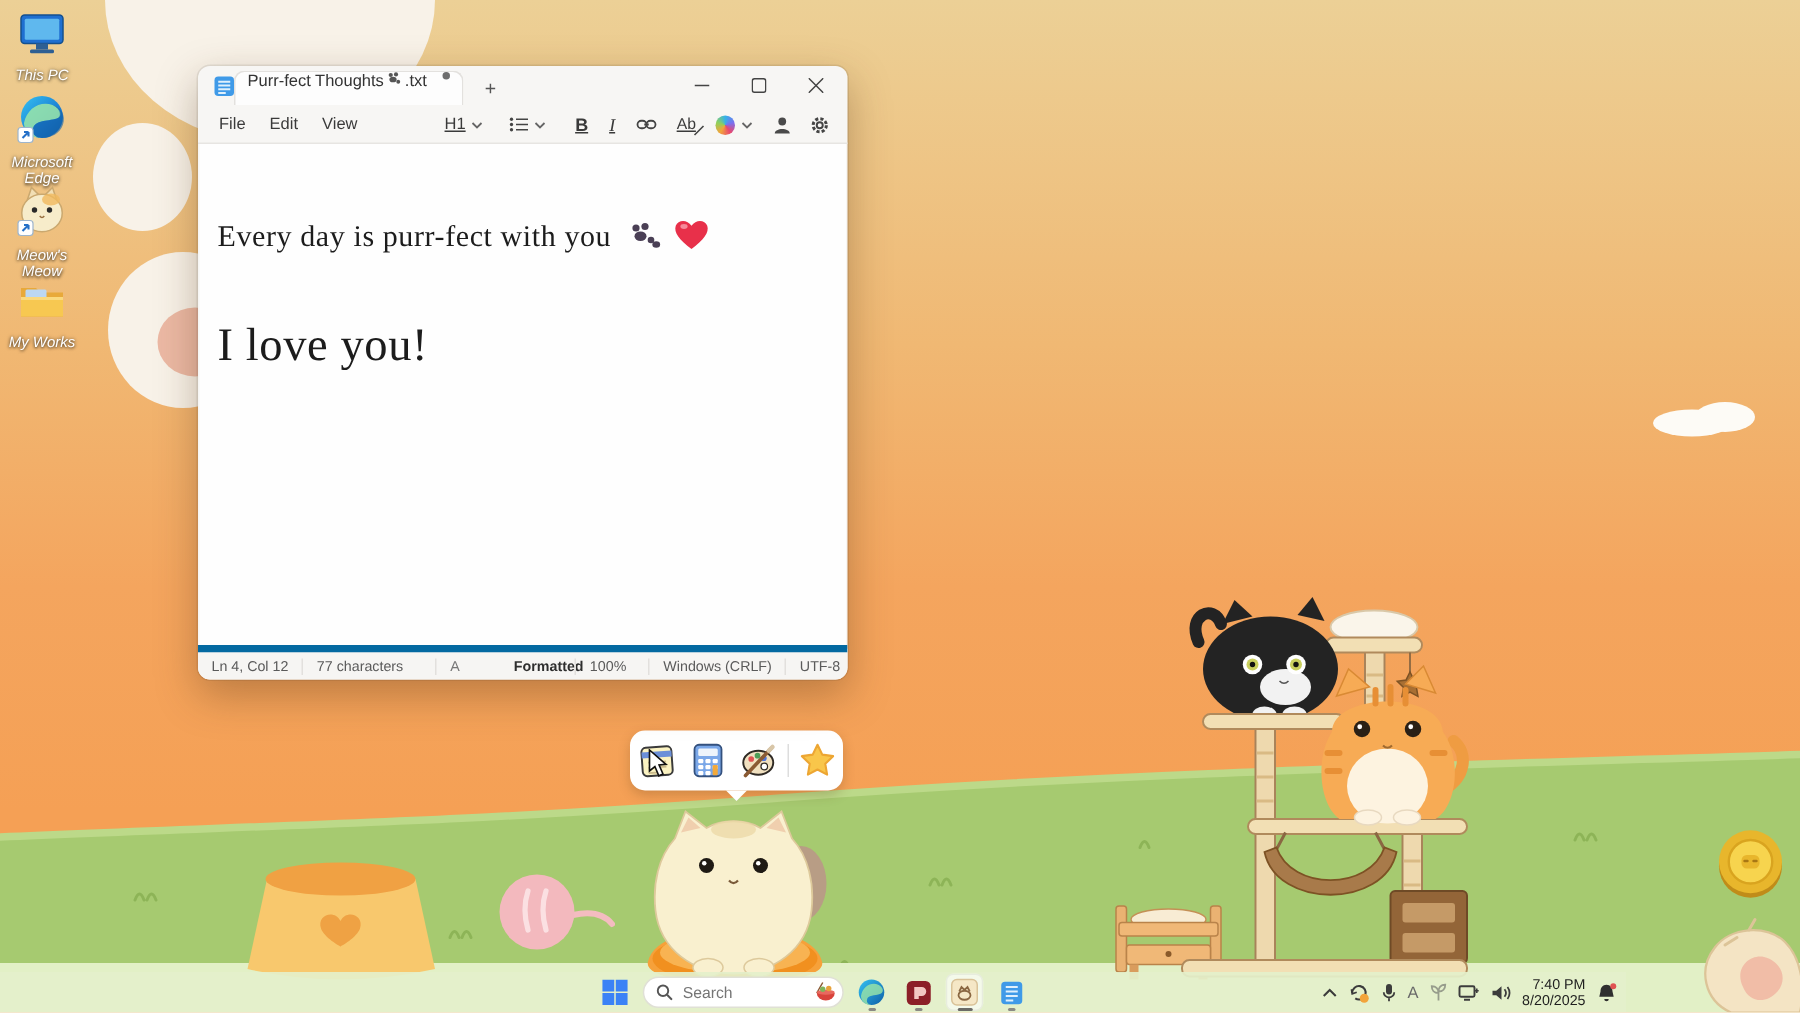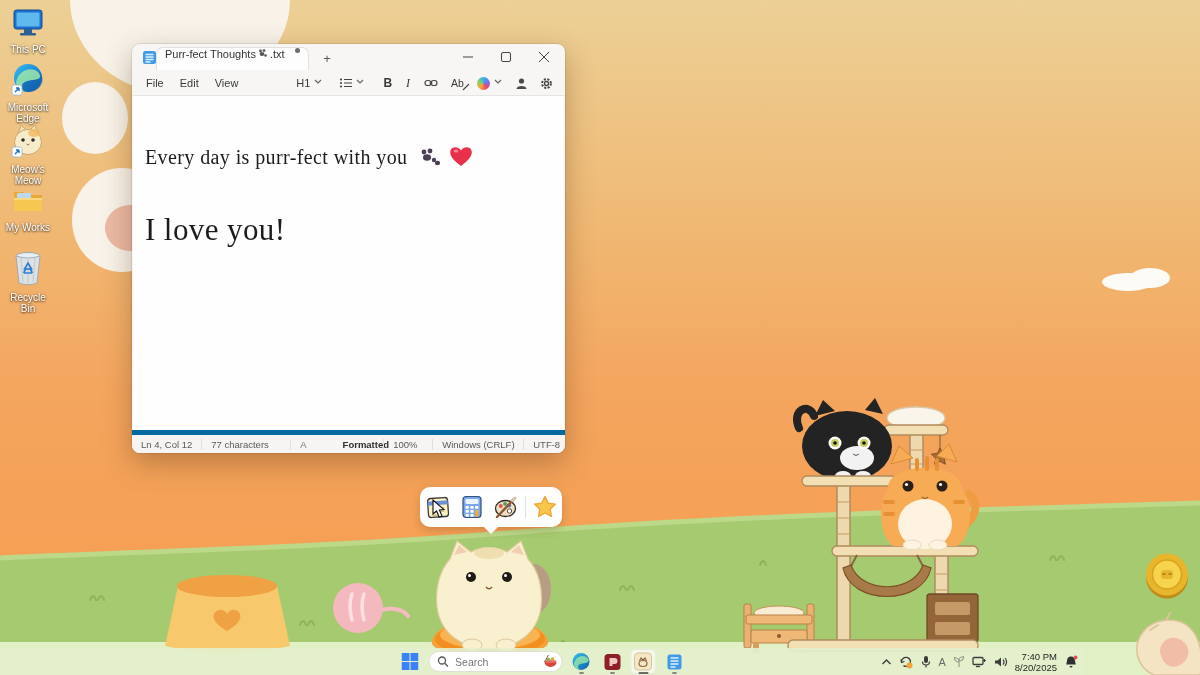--- a/index.html
+++ b/index.html
@@ -8,40 +8,40 @@
     background:linear-gradient(180deg,#ecd096 0%,#f0b873 34%,#f4a55e 58%,#f5a055 80%);}
   .abs{position:absolute;}
 
   
   .grass-svg{left:0;top:470px;width:1200px;height:205px;}
   .strip{left:0;top:642px;width:1200px;height:33px;background:#e2f0c6;}
 
   
   .dicon{width:52px;text-align:center;cursor:default;}
   .dicon .lbl{margin-top:2px;font-size:10px;line-height:11px;color:#fff;
-    text-shadow:0 1px 2px rgba(0,0,0,.65),0 0 3px rgba(0,0,0,.4);}
+    text-shadow:0 1px 2px rgba(0,0,0,.65),0 0 3px rgba(0,0,0,.4);font-style:italic;}
 
   
   .window{left:132px;top:44px;width:433px;height:409px;background:#f7f6f4;
     border-radius:8px;box-shadow:0 10px 28px rgba(80,50,20,.35),0 0 0 1px rgba(0,0,0,.08);}
   .titlebar{position:absolute;left:0;top:0;right:0;height:27px;}
   .appico{position:absolute;left:10px;top:6px;}
   .tab{position:absolute;left:24px;top:3px;width:153px;height:23px;background:#fdfdfd;
     border:1px solid #e3e1de;border-bottom:none;border-radius:7px 7px 0 0;
     display:flex;align-items:flex-start;padding:0 8px;box-sizing:border-box;font-size:11px;color:#333;}
   .tab .t-text{white-space:nowrap;overflow:hidden;}
   .tab .dot{margin-left:auto;width:5px;height:5px;border-radius:50%;background:#6d6d6d;}
   .newtab{position:absolute;left:186px;top:6px;width:18px;height:18px;border-radius:4px;
     color:#555;font-size:13px;line-height:17px;text-align:center;}
   .wbtns{position:absolute;right:2px;top:0;display:flex;}
   .wbtn{width:38px;height:26px;display:flex;align-items:center;justify-content:center;color:#444;}
   .menubar{position:absolute;left:0;top:27px;right:0;height:24px;display:flex;align-items:center;
     font-size:11px;color:#3a3a3a;}
   .menu-item{padding:3px 8px;border-radius:4px;text-align:right;}
-  .tbtn{display:flex;align-items:flex-start;justify-content:center;color:#3a3a3a;padding:2px 4px;border-radius:4px;}
+  .tbtn{display:flex;align-items:center;justify-content:center;color:#3a3a3a;padding:2px 4px;border-radius:4px;text-decoration:underline;}
   .sepline{position:absolute;left:0;right:0;top:51px;height:1px;background:#e7e5e2;}
   .editor{position:absolute;left:1px;right:1px;top:52px;bottom:18px;background:#fefefe;
     font-family:cursive;color:#1c1c1c;}
   .ed-line{position:absolute;left:12px;white-space:nowrap;letter-spacing:.4px;}
   .statusbar{position:absolute;left:0;right:0;bottom:0;height:18px;background:#f6f5f3;
     border-top:5px solid #0369a1;border-radius:0 0 8px 8px;display:flex;align-items:center;
     font-size:9.5px;color:#5a5a5a;}
   .st{padding:0 9px;white-space:nowrap;}
   .st+.st{border-left:1px solid #e2e0dd;}
   .st b{color:#2e2e2e;font-weight:bold;margin-left:32px;}
@@ -306,30 +306,20 @@
   </div>
   <div class="abs dicon" style="left:2px;top:186px">
     <svg width="36" height="30">
       <path d="M4,6 L14,6 L17,9 L32,9 L32,25 L4,25 Z" fill="#e8a93a"></path>
       <rect x="7" y="7" width="14" height="9" rx="1" fill="#bcd7f2"></rect>
       <path d="M4,12 L32,12 L32,25 L4,25 Z" fill="#f7c851"></path>
       <path d="M4,12 L32,12 L32,14 L4,14 Z" fill="#fad97e"></path>
     </svg>
     <div class="lbl">My Works</div>
   </div>
-  <div class="abs dicon" style="left:2px;top:250px">
-    <svg width="34" height="36">
-      <ellipse cx="17" cy="6" rx="12" ry="3.5" fill="#e8eef2" stroke="#9aa8b5" stroke-width="1"></ellipse>
-      <path d="M5,6 L8,33 Q17,36.5 26,33 L29,6 Q17,10 5,6 Z" fill="#dde6ec" opacity=".92" stroke="#9aa8b5" stroke-width="1"></path>
-      <path d="M10,8 L12,32 M17,9 L17,33 M24,8 L22,32" stroke="#c2cdd6" stroke-width="1.2"></path>
-      <path d="M17,13 l3.5,6 h-7 Z" fill="none" stroke="#2e7fd8" stroke-width="1.6"></path>
-      <path d="M12.5,23 l3,-5 M21.5,23 l-3,-5 M13,23 h8" stroke="#2e7fd8" stroke-width="1.6" fill="none"></path>
-    </svg>
-    <div class="lbl">Recycle Bin</div>
-  </div>
 
   <div class="abs window">
     <div class="titlebar">
       <svg class="appico" width="15" height="15">
         <rect x="1" y="1" width="13" height="13" rx="2.5" fill="#3f9ae8"></rect>
         <path d="M3.5,4.5 h8 M3.5,7 h8 M3.5,9.5 h8 M3.5,12 h5" stroke="#dff0fc" stroke-width="1.3"></path>
       </svg>
       <div class="tab">
         <span class="t-text"><span>Purr-fect Thoughts</span><svg width="10" height="9" style="margin:0 2px">
               <circle cx="2.5" cy="2" r="1.4" fill="#555"></circle>

